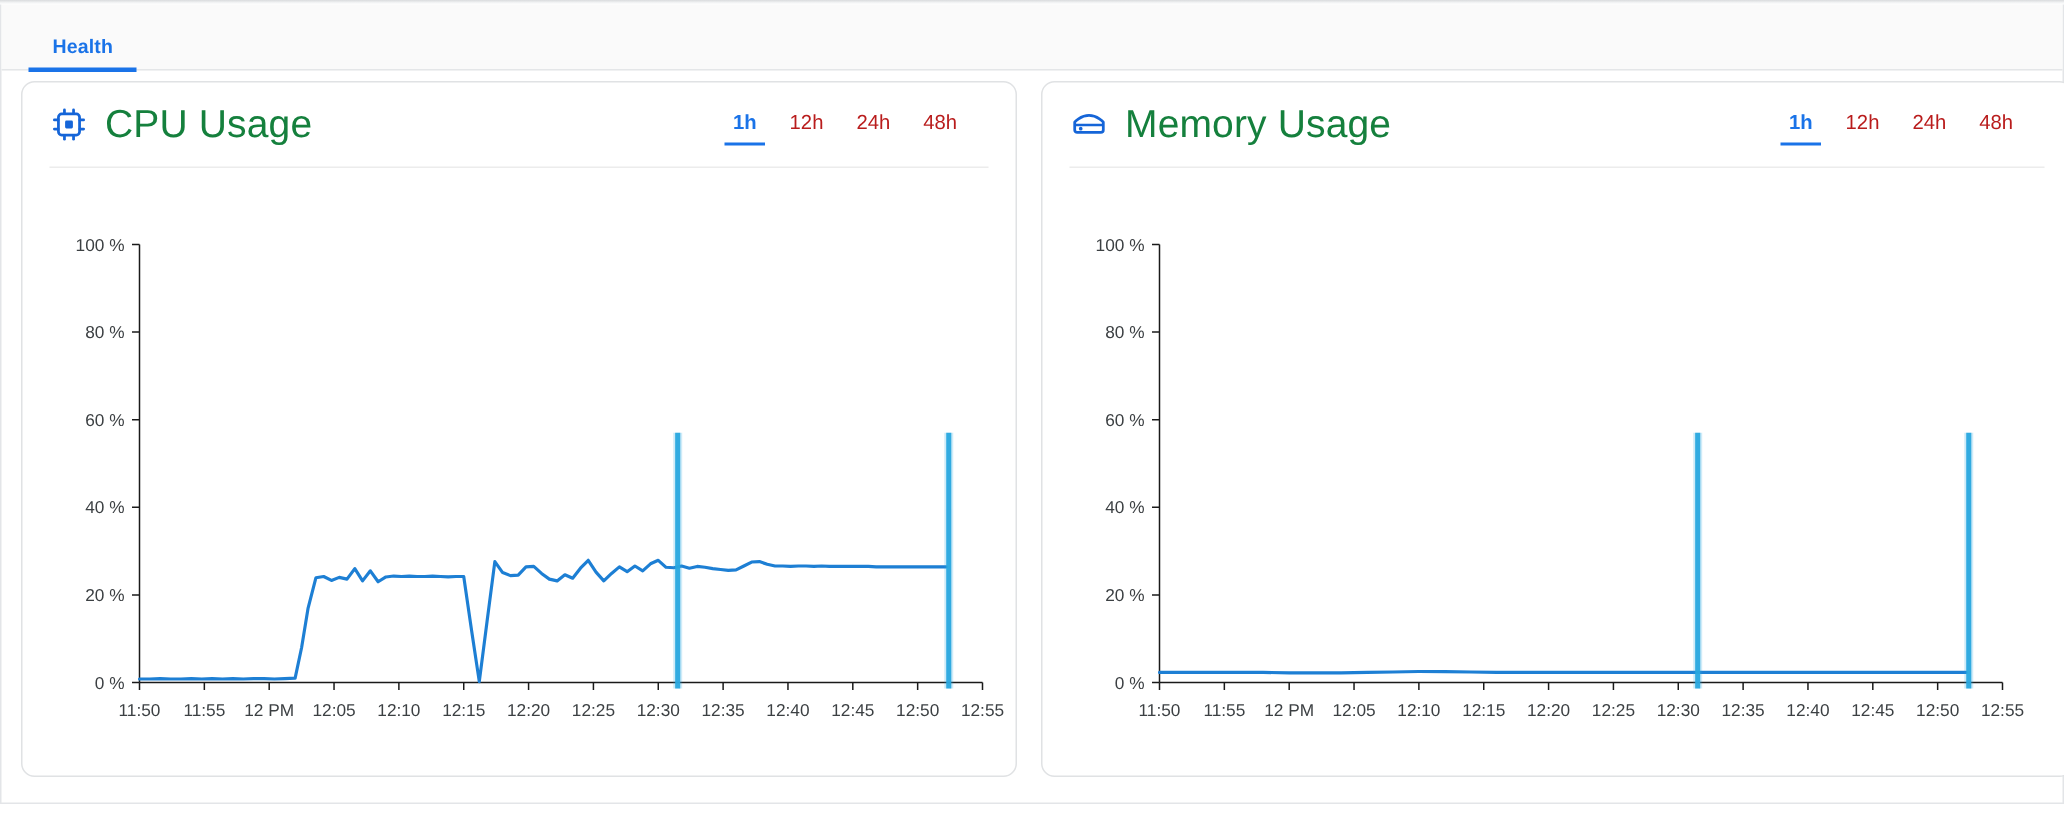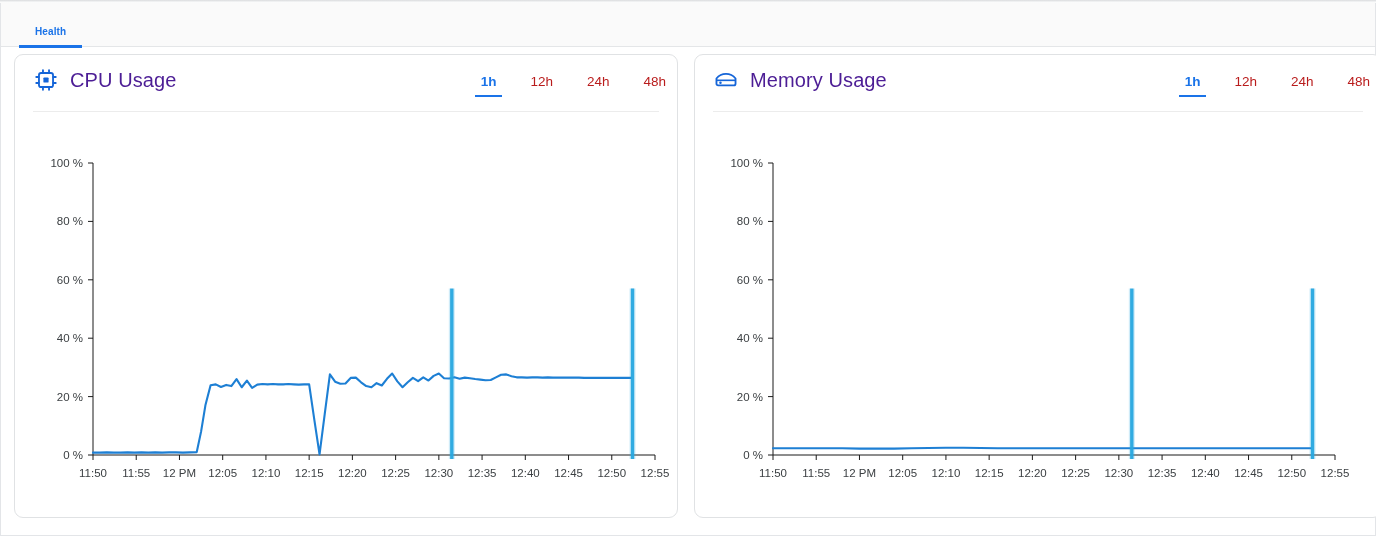--- a/index.html
+++ b/index.html
@@ -54,21 +54,21 @@
     position: absolute;
     left: 18px;
     top: 0;
     display: flex;
     align-items: flex-end;
     height: 44px;
   }
   .tab {
     position: relative;
     padding: 0 16px 10px 16px;
-    font-size: 10px;
+    font-size: 13px;
     line-height: 1;
     color: #5f6368;
     cursor: pointer;
     letter-spacing: 0.1px;
   }
   .tab.active {
     color: #1a73e8;
     font-weight: 600;
   }
   .tab.active::after {
@@ -100,33 +100,33 @@
   }
   .card-title {
     position: absolute;
     left: 18px;
     top: 12px;
     display: flex;
     align-items: center;
     gap: 11px;
   }
   .card-title .title-text {
-    font-size: 20px;
-    color: #4c1d95;
+    font-size: 26px;
+    color: #15803d;
     letter-spacing: 0.1px;
   }
   .card-icon { width: 26px; height: 26px; display: block; }
 
   .ranges {
     position: absolute;
-    right: 2px;
+    right: 30px;
     top: 19px;
     display: flex;
     align-items: flex-end;
-    gap: 16px;
+    gap: 4px;
   }
   .range {
     position: relative;
     font-size: 13.5px;
     color: #b91c1c;
     padding: 0 9px 8px 9px;
     cursor: pointer;
   }
   .range.active { color: #1a73e8; font-weight: 600; }
   .range.active::after {

